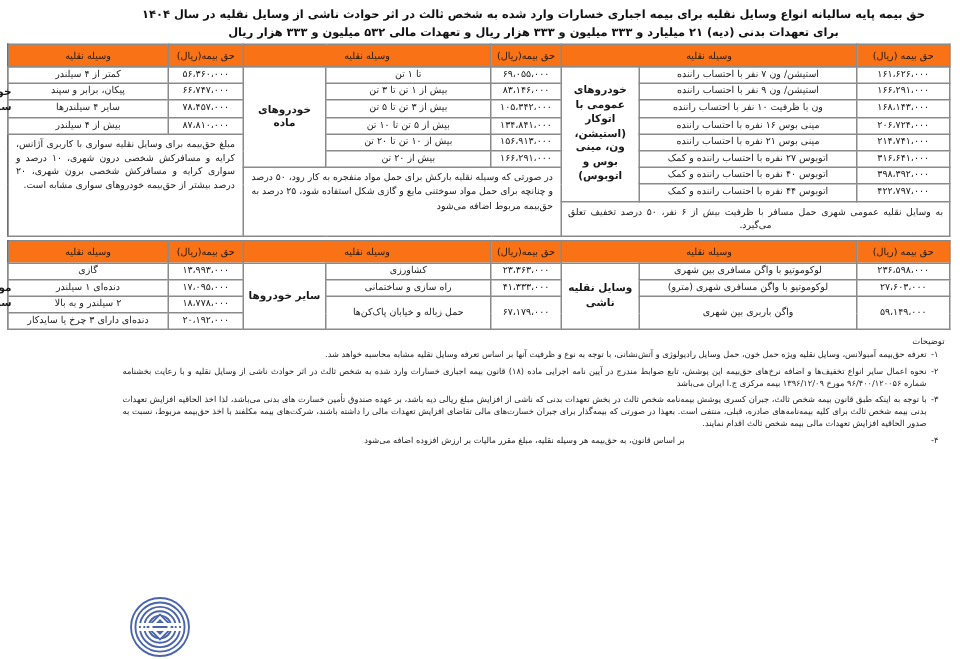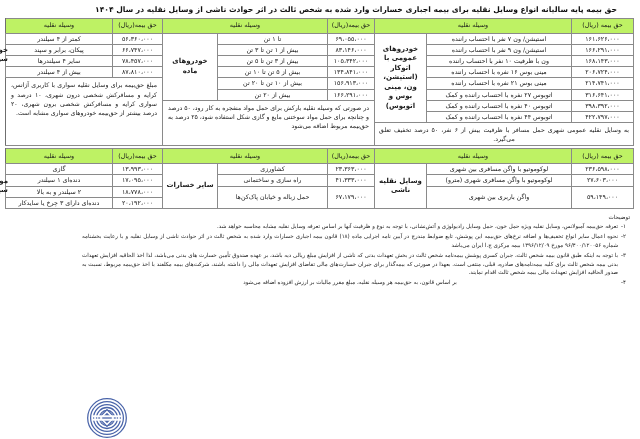--- a/index.html
+++ b/index.html
@@ -47,21 +47,21 @@
     border: 1px solid #8a8a8a;
     padding: 1px 2px;
     font-size: 6.2px;
     line-height: 8.2px;
     text-align: center;
     vertical-align: middle;
     color: #181818;
     font-weight: normal;
   }
   .tbl th {
-    background: #bef264;
+    background: #f97316;
     font-weight: normal;
     font-size: 6.4px;
     height: 12px;
   }
   td.grp {
     font-weight: bold;
     font-size: 7px;
     line-height: 9.5px;
     background: #fff;
   }
@@ -139,20 +139,21 @@
     pointer-events: none;
   }
 </style>
 </head>
 <body>
 
 <div class="page">
 
   <div class="title-block">
     <div class="title-line">حق بیمه پایه سالیانه انواع وسایل نقلیه برای بیمه اجباری خسارات وارد شده به شخص ثالث در اثر حوادث ناشی از وسایل نقلیه در سال ۱۴۰۴</div>
+    <div class="title-line">برای تعهدات بدنی (دیه) ۲۱ میلیارد و ۳۳۳ میلیون و ۳۳۳ هزار ریال و تعهدات مالی ۵۳۲ میلیون و ۳۳۳ هزار ریال</div>
   </div>
 
   <div class="tbl-wrap">
   <table class="tbl" width="628">
     <colgroup>
       <col style="width:62px">
           <col style="width:145px">
           <col style="width:52px">
       <col style="width:47px">
           <col style="width:110px">
@@ -265,21 +266,21 @@
       <th>حق بیمه(ریال)</th>
       <th>وسیله نقلیه</th>
     </tr>
 
     <tr>
       <td class="num">۲۳۶،۵۹۸،۰۰۰</td>
       <td class="veh">لوکوموتیو با واگن مسافری بین شهری</td>
       <td class="grp" rowspan="4">وسایل نقلیه ناشی</td>
       <td class="num">۲۳،۳۶۳،۰۰۰</td>
       <td class="veh">کشاورزی</td>
-      <td class="grp" rowspan="4">سایر خسارات</td>
+      <td class="grp" rowspan="4">سایر خودروها</td>
       <td class="num">۱۳،۹۹۳،۰۰۰</td>
       <td class="veh">گازی</td>
       <td class="grp" rowspan="4">موتور سیکلت‌ها</td>
     </tr>
 
     <tr>
       <td class="num">۲۷،۶۰۳،۰۰۰</td>
       <td class="veh">لوکوموتیو با واگن مسافری شهری (مترو)</td>
       <td class="num">۴۱،۳۳۳،۰۰۰</td>
       <td class="veh">راه سازی و ساختمانی</td>

